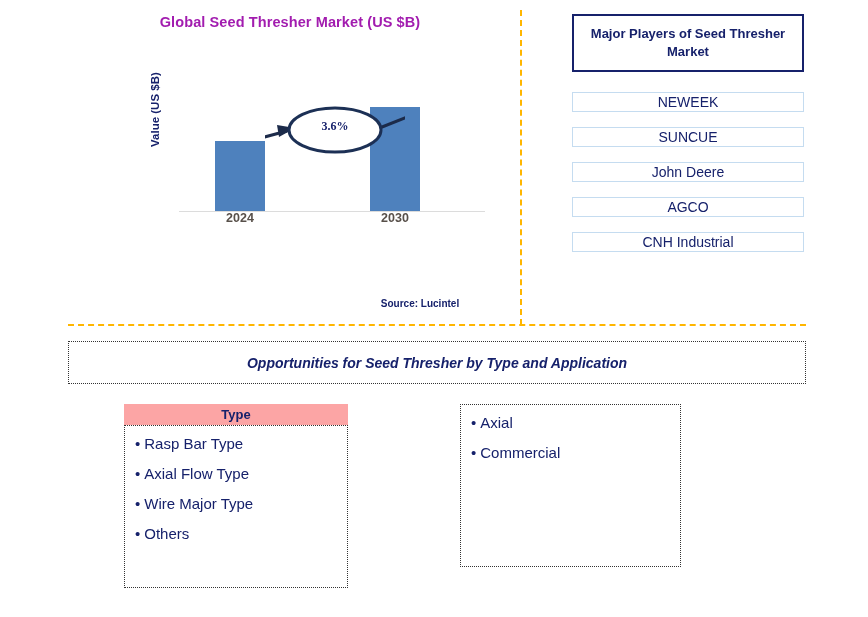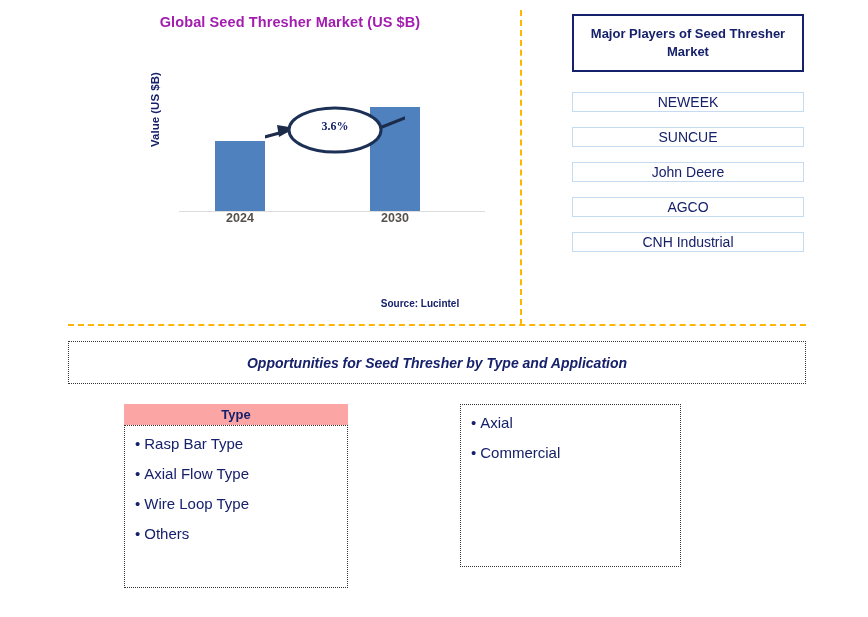--- a/index.html
+++ b/index.html
@@ -240,21 +240,21 @@
   </div>
 </div>
 
 <div class="abs" id="opportunities-banner">Opportunities for Seed Thresher by Type and Application</div>
 
 <div class="abs" id="segment-type">
   <div class="segment-header">Type</div>
   <div class="segment-body">
     <div class="segment-item"><span class="bullet">•</span><span>Rasp Bar Type</span></div>
     <div class="segment-item"><span class="bullet">•</span><span>Axial Flow Type</span></div>
-    <div class="segment-item"><span class="bullet">•</span><span>Wire Loop Type</span></div>
+    <div class="segment-item"><span class="bullet">•</span><span>Wire Major Type</span></div>
     <div class="segment-item"><span class="bullet">•</span><span>Others</span></div>
   </div>
 </div>
 
 <div class="abs" id="segment-application">
   <div class="segment-body">
     <div class="segment-item"><span class="bullet">•</span><span>Axial</span></div>
     <div class="segment-item"><span class="bullet">•</span><span>Commercial</span></div>
   </div>
 </div>

